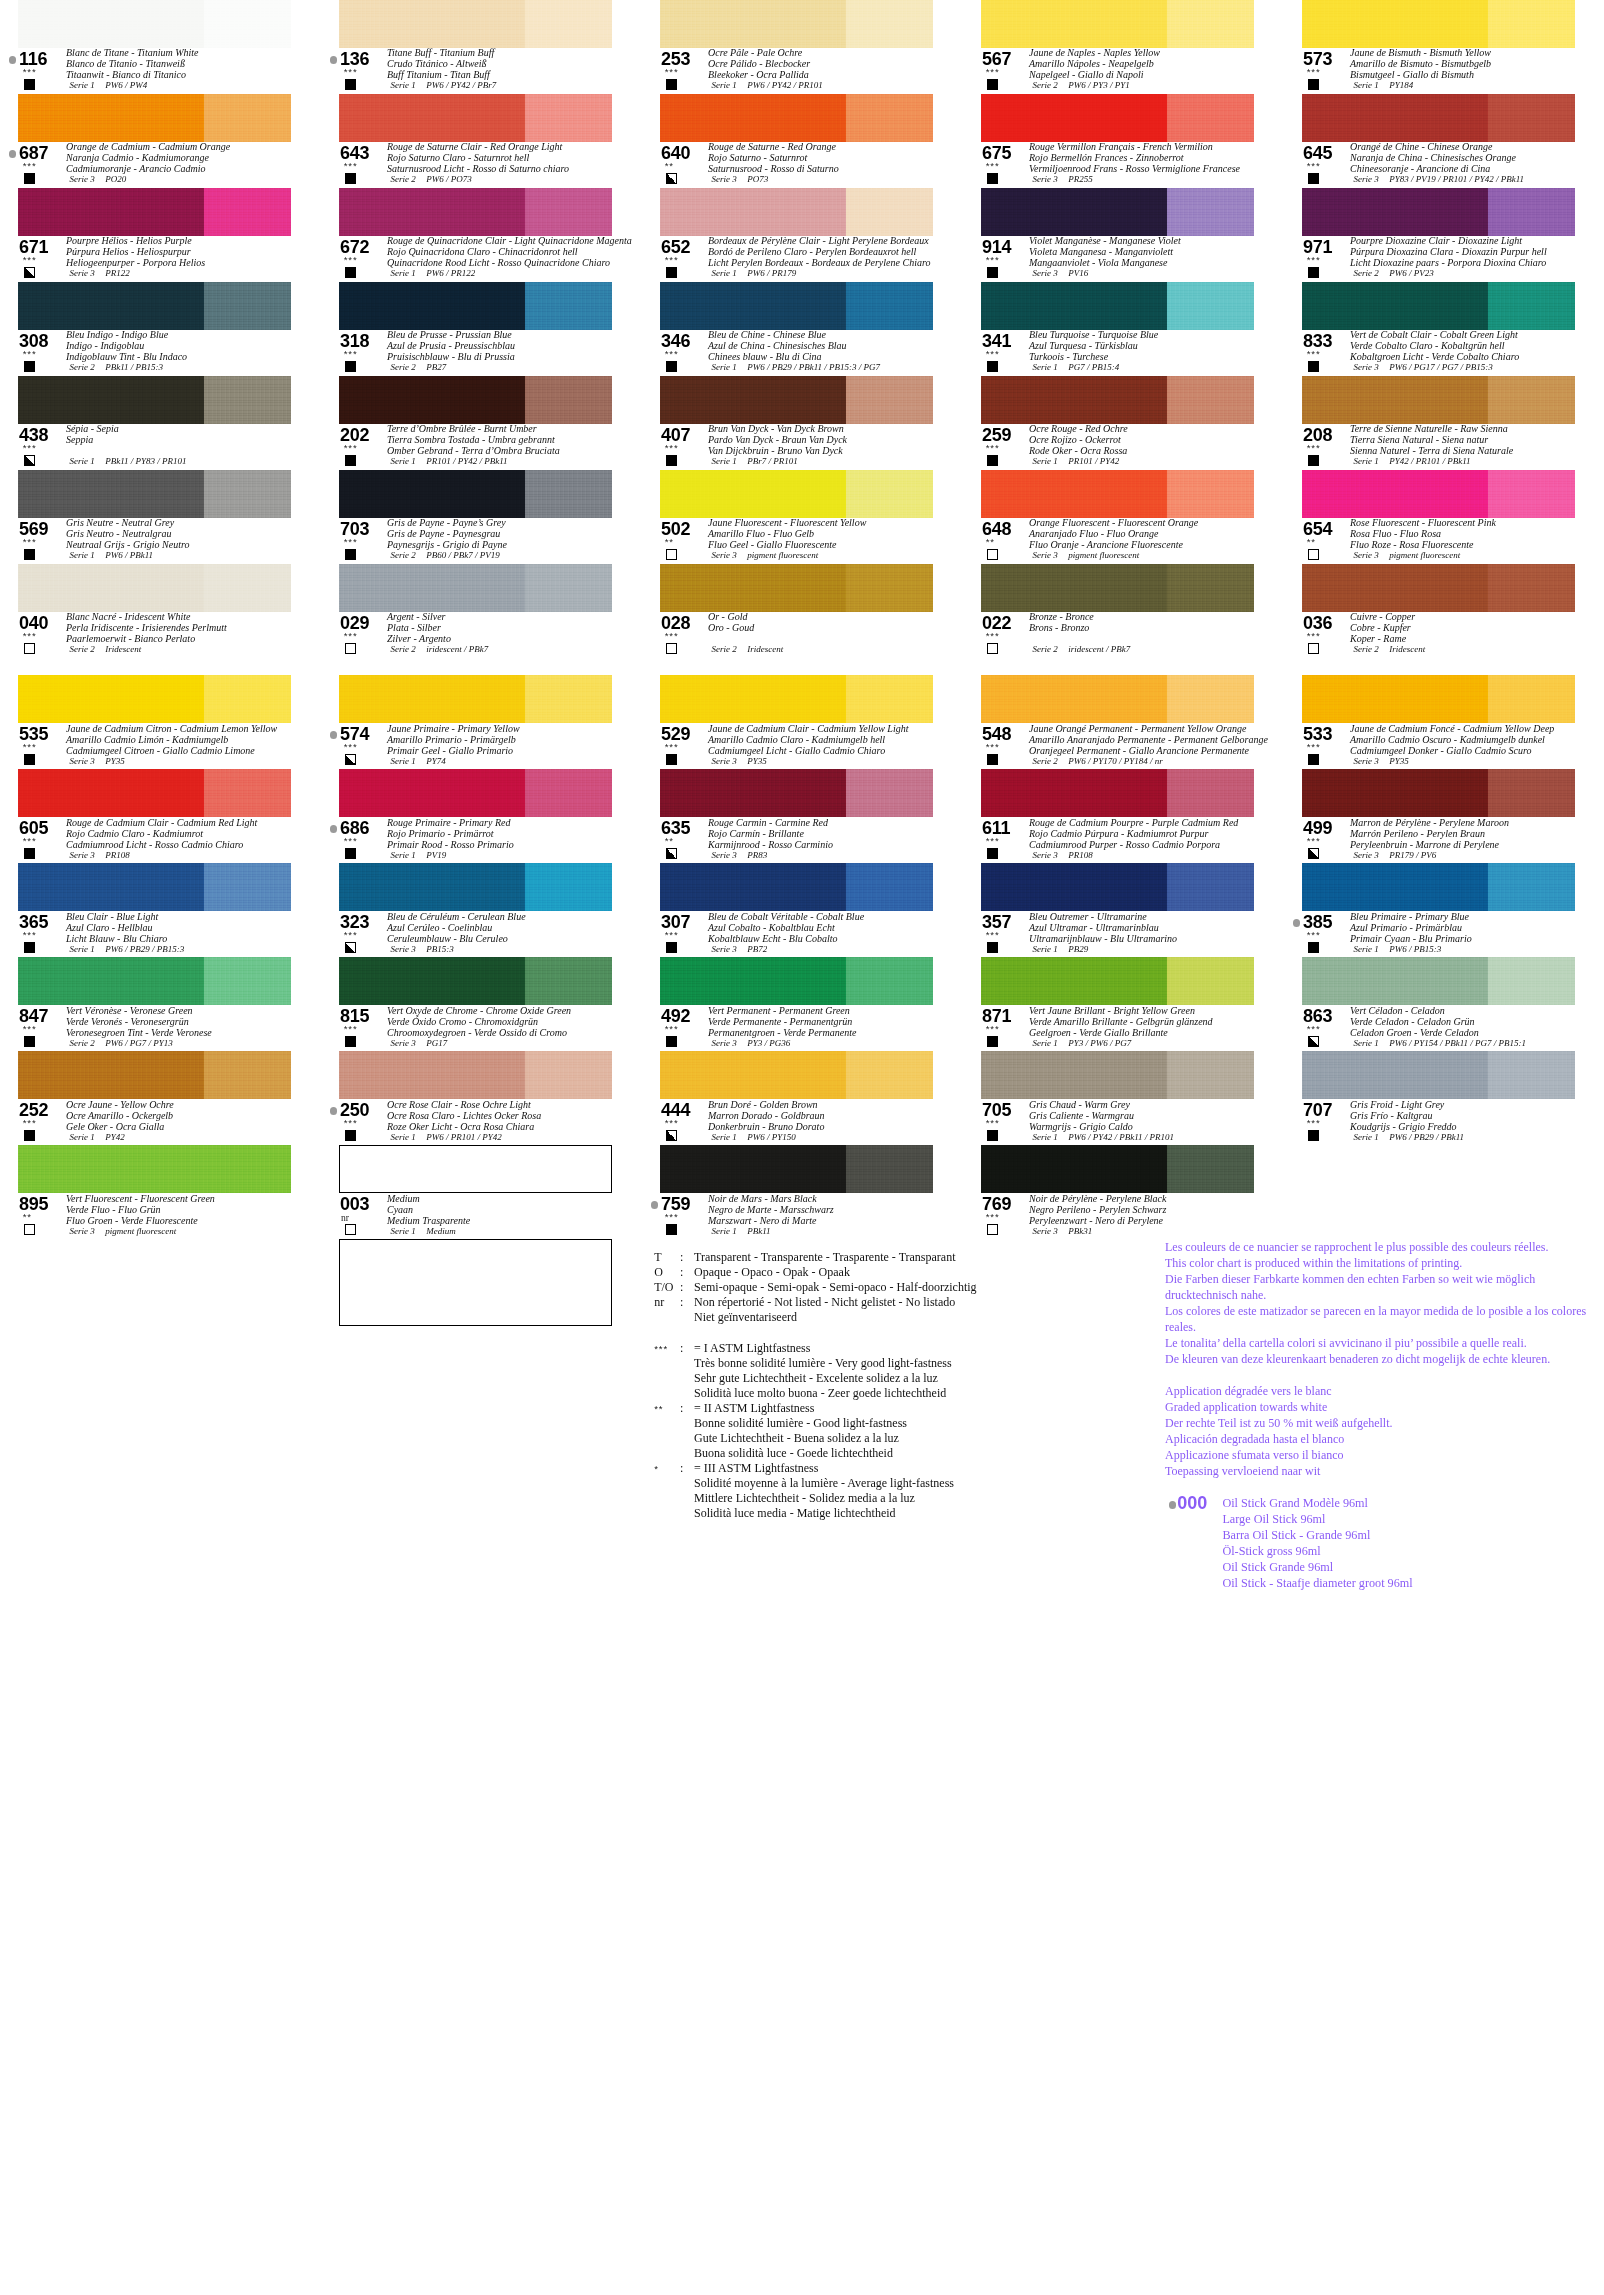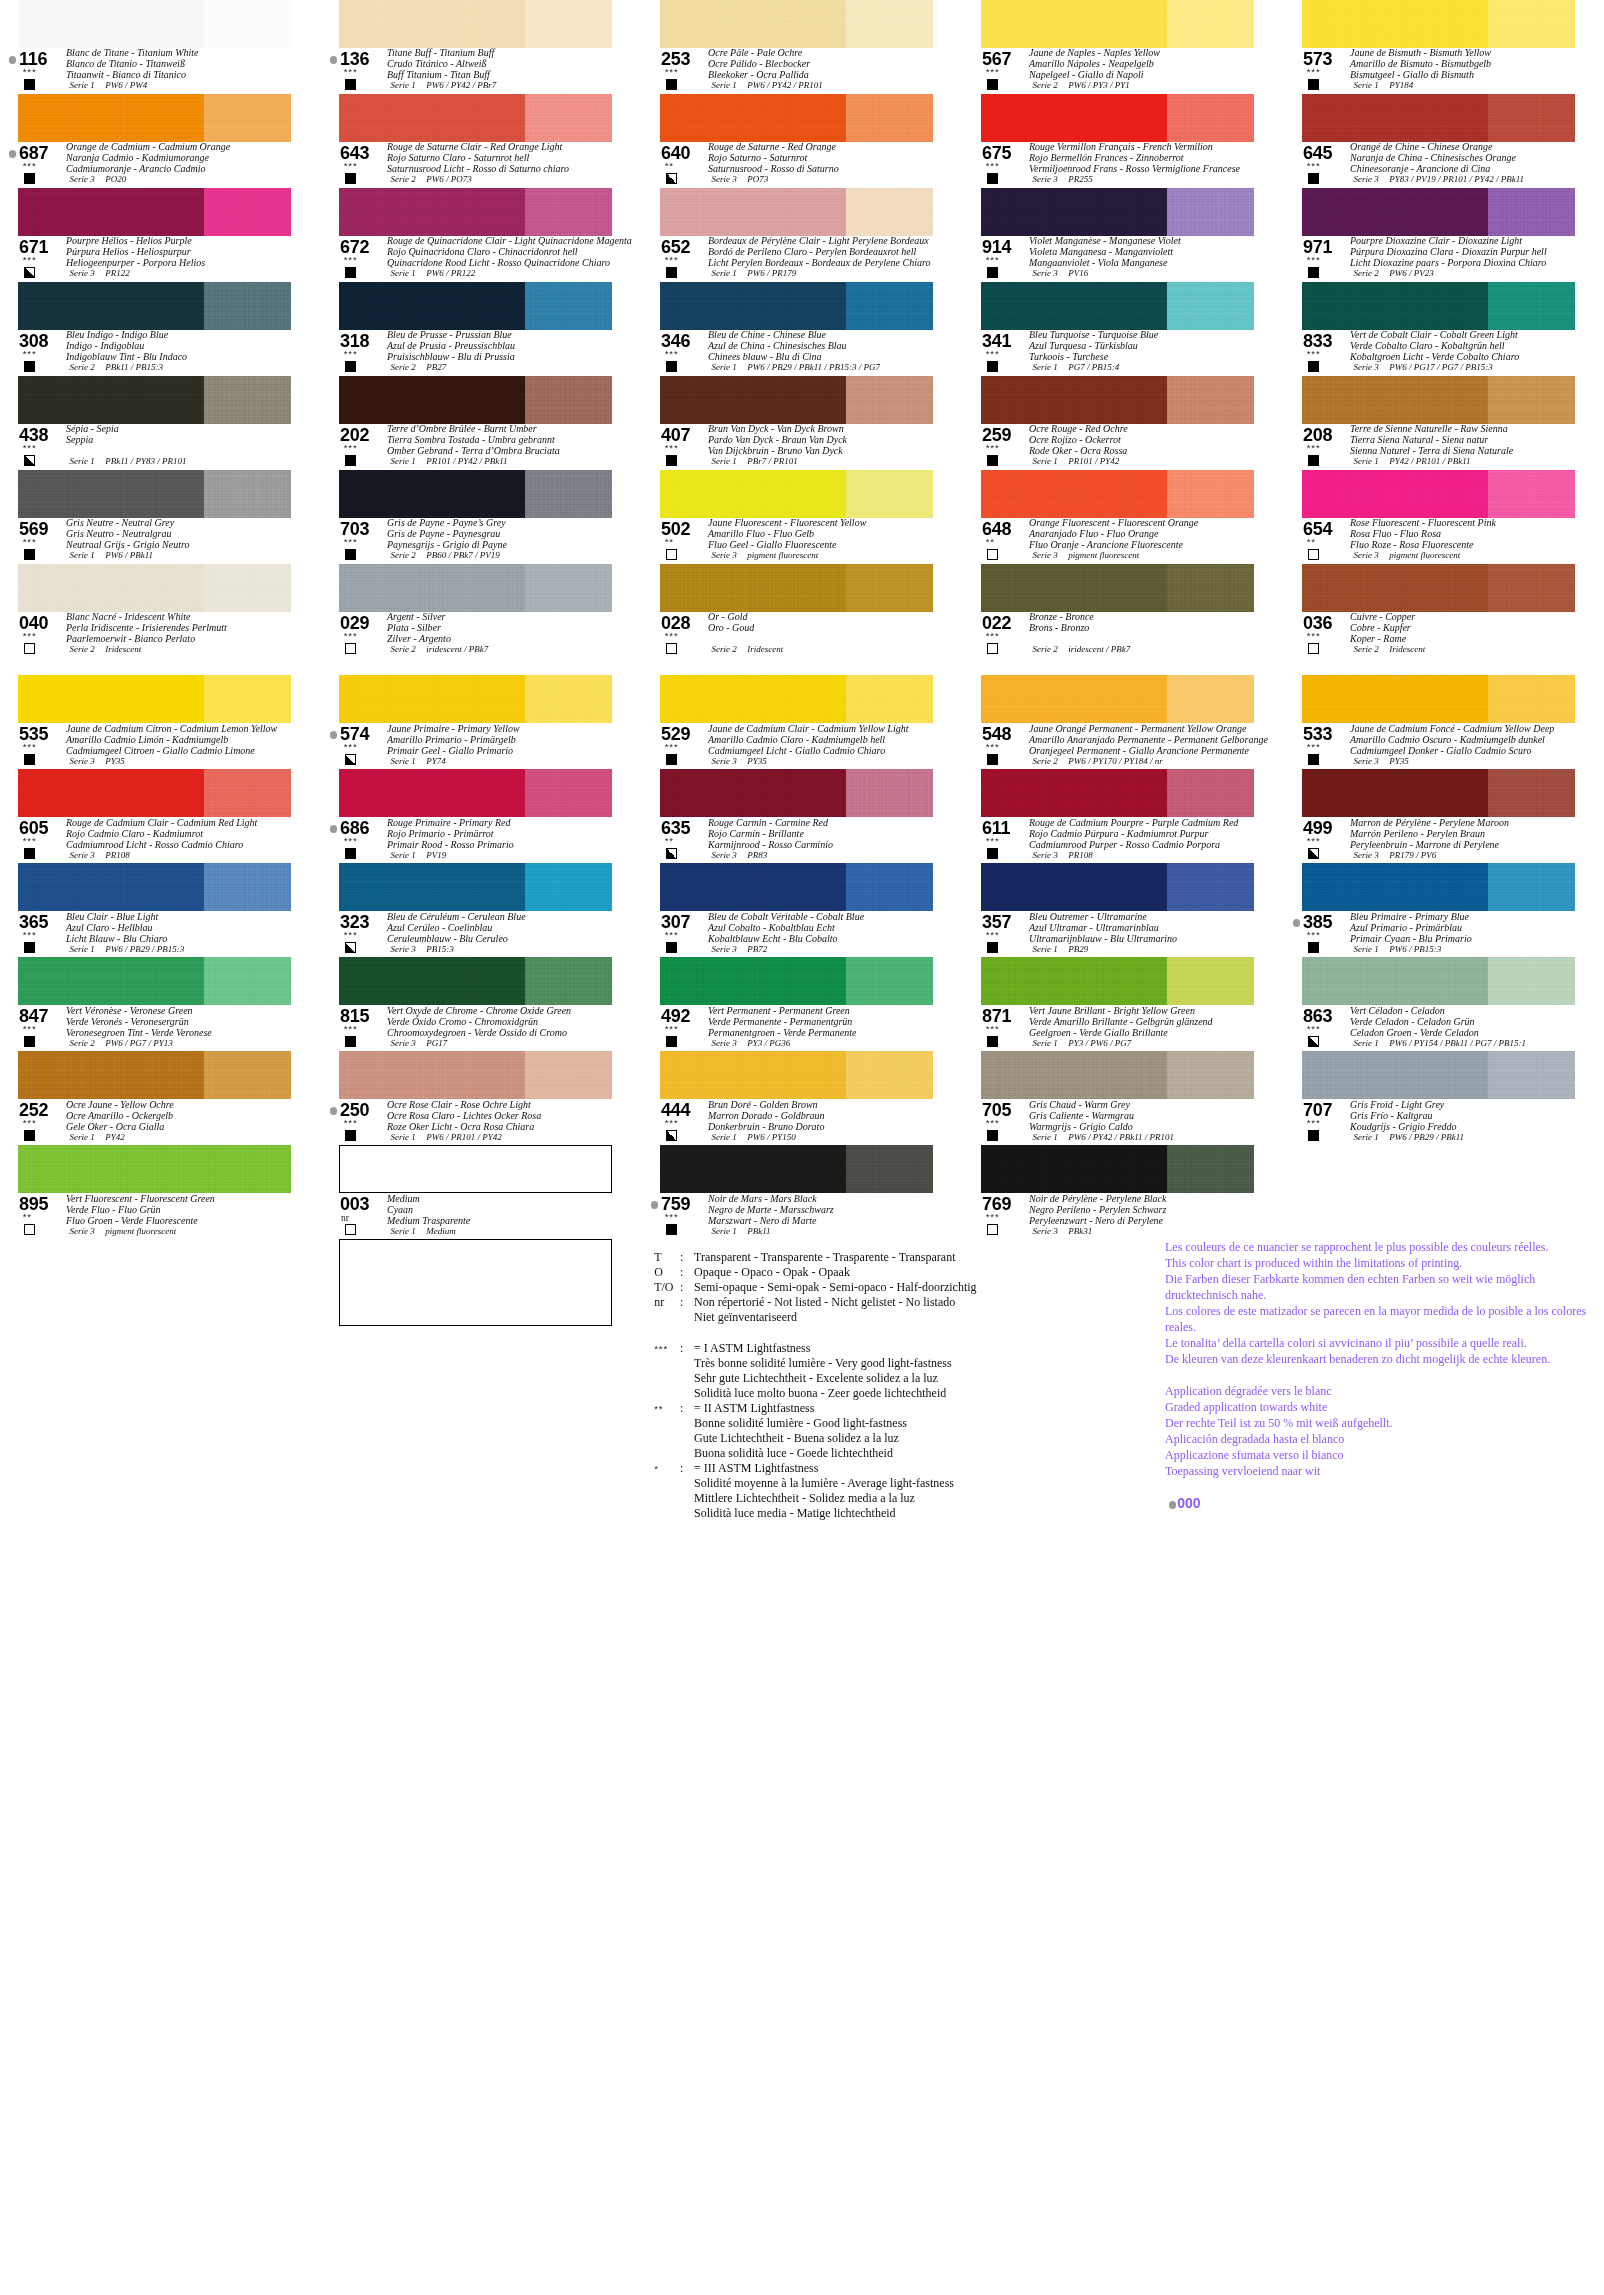--- a/index.html
+++ b/index.html
@@ -52,21 +52,21 @@
   .oilstick{position:absolute;right:21px;bottom:70px;width:298px;height:159px;background:#0a0a0a;
             display:flex;flex-direction:column;align-items:center;justify-content:center;}
   .os-brand{font-family:"Liberation Sans",sans-serif;font-weight:bold;font-size:21px;letter-spacing:7px;color:#efe9dc;}
   .os-rule{width:218px;border-top:2.6px solid #efe9dc;border-bottom:2.6px solid #efe9dc;height:2.6px;margin:6.1px 0 5.2px;}
   .os-sub{font-family:"Liberation Sans",sans-serif;font-weight:bold;font-size:12.6px;letter-spacing:0.5px;color:#efe9dc;}
   .os-big{font-family:"Liberation Sans",sans-serif;font-weight:bold;font-size:45px;letter-spacing:0.9px;color:#efe9dc;line-height:49px;}
   .os-foot{font-family:"Liberation Sans",sans-serif;font-weight:bold;font-size:15.2px;letter-spacing:0.3px;color:#efe9dc;}
 
   .sku{position:relative;padding-left:12.2px;}
   .sku .dot2{position:absolute;left:3.5px;top:6.1px;width:7.8px;height:7.8px;border-radius:50%;background:#9a9a9a;}
-  .sku .num{display:inline-block;font-family:"Liberation Sans",sans-serif;font-weight:bold;font-size:14px;vertical-align:top;}
+  .sku .num{display:inline-block;font-family:"Liberation Sans",sans-serif;font-weight:bold;font-size:18px;vertical-align:top;}
   .sku .lines{display:inline-block;padding-left:12.2px;font-size:12.2px;line-height:16px;vertical-align:top;}
 </style>
 </head>
 <body>
 
 <div class="page">
 
   <div class="grid" id="grid1">
       <div class="cell">
         <div class="swatch">
@@ -1247,20 +1247,21 @@
             <p>Graded application towards white</p>
             <p>Der rechte Teil ist zu 50 % mit weiß aufgehellt.</p>
             <p>Aplicación degradada hasta el blanco</p>
             <p>Applicazione sfumata verso il bianco</p>
             <p>Toepassing vervloeiend naar wit</p>
           </div>
         <div class="gap"></div>
         <div class="sku">
           <span class="dot2"></span>
           <span class="num">000</span>
+          <span class="lines" id="sku-lines"><div>Oil Stick Grand Modèle 96ml</div><div>Large Oil Stick 96ml</div><div>Barra Oil Stick - Grande 96ml</div><div>Öl-Stick gross 96ml</div><div>Oil Stick Grande 96ml</div><div>Oil Stick - Staafje diameter groot 96ml</div></span>
         </div>
       </div>
 
     </div>
   </div>
 
 
 </div>
 
 

